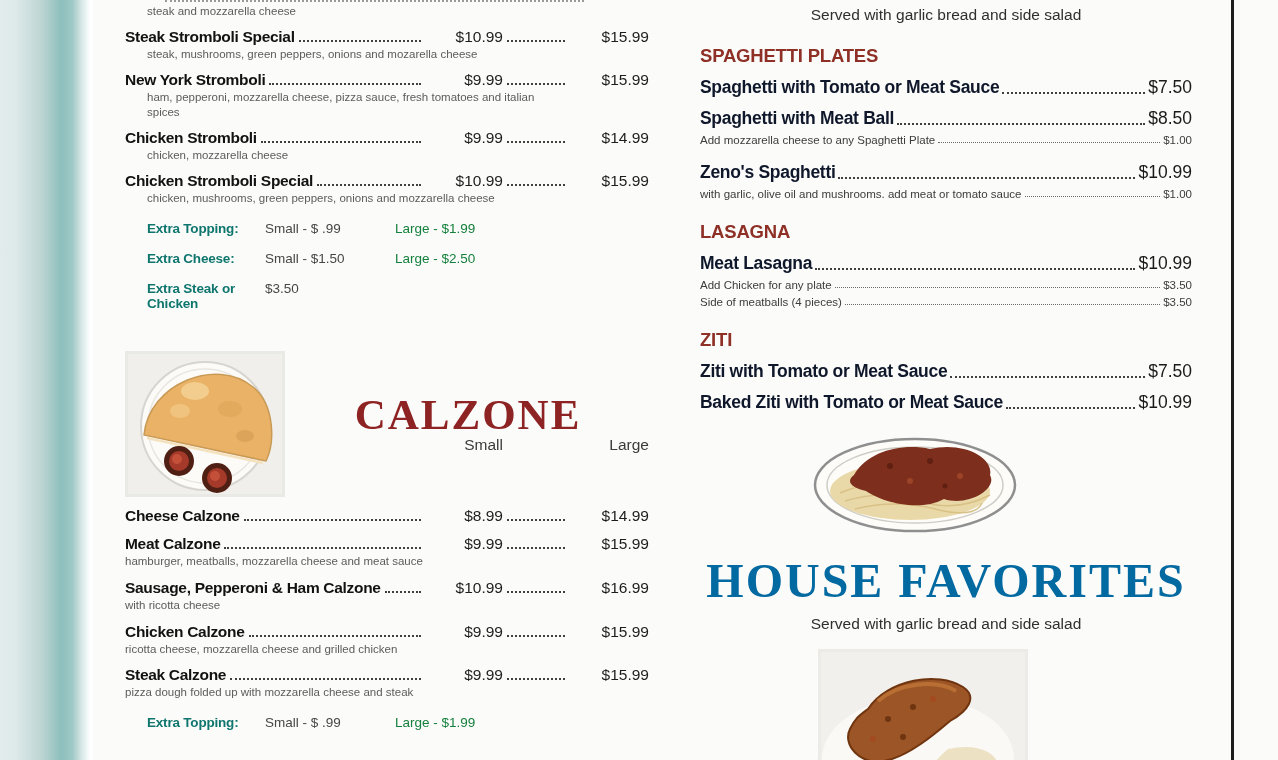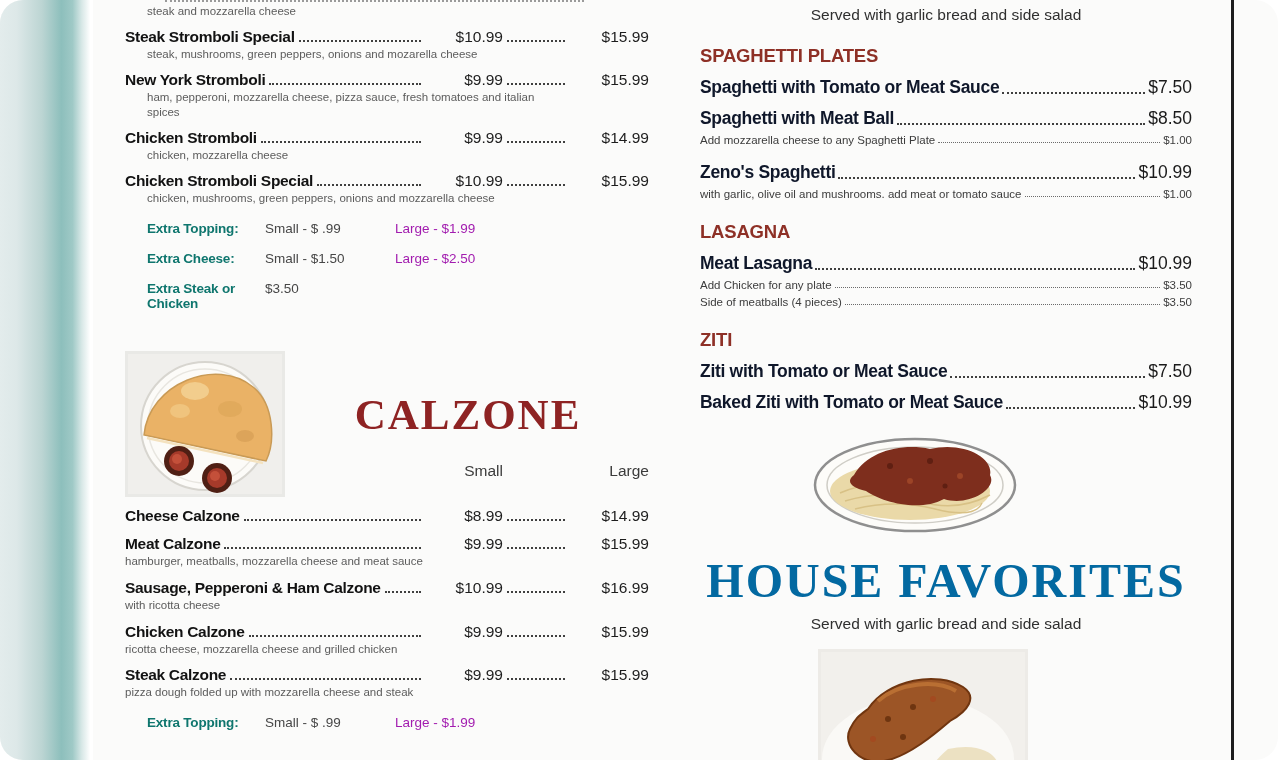--- a/index.html
+++ b/index.html
@@ -1,17 +1,17 @@
 <!DOCTYPE html>
 <html><head>
 <meta charset="utf-8">
 <style>
   html,body{margin:0;padding:0;background:#ffffff;}
   .page{position:relative;width:1278px;height:760px;background:#fbfbfa;overflow:hidden;
-        font-family:"Liberation Sans",sans-serif;color:#1c1c1c;border-radius:23px;}
+        font-family:"Liberation Sans",sans-serif;color:#1c1c1c;}
   .stripe{position:absolute;left:0;top:0;width:93px;height:100%;
         background:linear-gradient(90deg,#e3ecec 0%,#dde8e8 18%,#bcd5d3 45%,#8dbfbc 66%,#9fc9c6 78%,#d8e8e7 88%,#ffffff 97%);}
   .divider{position:absolute;left:1231px;top:0;width:3px;height:100%;background:#1d1d1d;}
 
   
   .left-col{position:absolute;left:125px;top:0;width:524px;}
   .cutoff-leader{height:3px;overflow:hidden;}
   .cutoff-leader .leader{display:block;border-bottom:2px dotted #9a9a9a;width:80%;margin-left:40px;}
   .desc{font-size:11.5px;color:#5c5c5c;line-height:1.3;max-width:402px;margin-top:1px;}
   .indent-desc{padding-left:22px;}
@@ -19,27 +19,27 @@
   .item-name{font-weight:bold;font-size:15.5px;letter-spacing:-0.3px;color:#121212;white-space:nowrap;}
   .leader{flex:1 1 auto;min-width:4px;border-bottom:2px dotted #3f3f3f;margin:0 4px 4px;}
   .leader.fixed{flex:0 0 58px;}
   .p-small{flex:0 0 78px;text-align:right;font-size:15.5px;color:#1d1d1d;}
   .p-large{flex:0 0 80px;text-align:right;font-size:15.5px;color:#1d1d1d;}
   .indent .desc{padding-left:22px;}
   .extras{margin-top:6px;}
   .extra-row{display:flex;margin:15px 0 0 22px;font-size:13.5px;align-items:baseline;}
   .extra-label{font-weight:bold;color:#0f766e;flex:0 0 118px;letter-spacing:-0.2px;}
   .extra-small{flex:0 0 130px;color:#474747;}
-  .extra-large{color:#a21caf;}
+  .extra-large{color:#15803d;}
   .calzone-head{display:flex;margin-top:40px;}
   .calzone-photo{flex:0 0 160px;width:160px;height:146px;}
   .calzone-right{flex:1 1 auto;padding-left:2px;padding-top:42px;}
   .serif-title{font-family:"Liberation Serif",serif;font-weight:bold;color:#8e2323;
         font-size:43px;letter-spacing:2px;text-align:center;line-height:1;}
-  .size-head{display:flex;margin-top:26px;font-size:15.5px;color:#3b3b3b;align-items:center;}
+  .size-head{display:flex;font-size:15.5px;color:#3b3b3b;align-items:center;}
   .sh-spacer{flex:1 1 auto;}
   .sh-small{flex:0 0 78px;text-align:right;}
   .sh-gap{flex:0 0 58px;margin:0 4px;}
   .sh-large{flex:0 0 80px;text-align:right;}
   #calzone-list .item-row{margin-top:10px;}
 
   
   .right-col{position:absolute;left:700px;top:0;width:492px;}
   .right-subtitle{text-align:center;font-size:15.5px;color:#2f2f2f;margin-top:6px;}
   .section-heading{font-size:18.5px;font-weight:bold;color:#8e3026;letter-spacing:-0.2px;margin-top:21px;}

